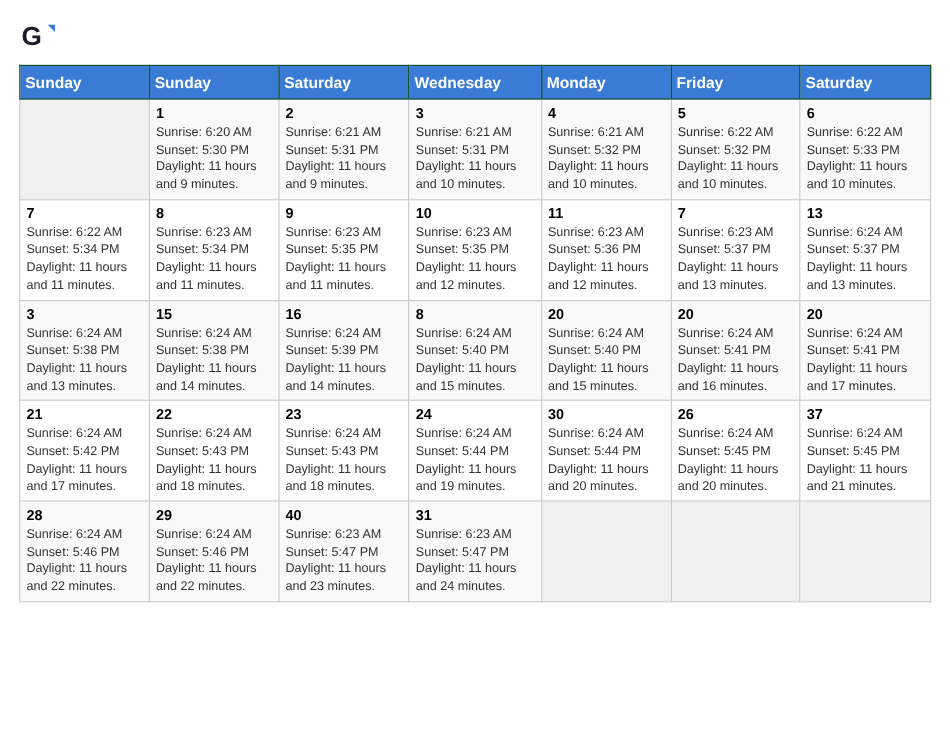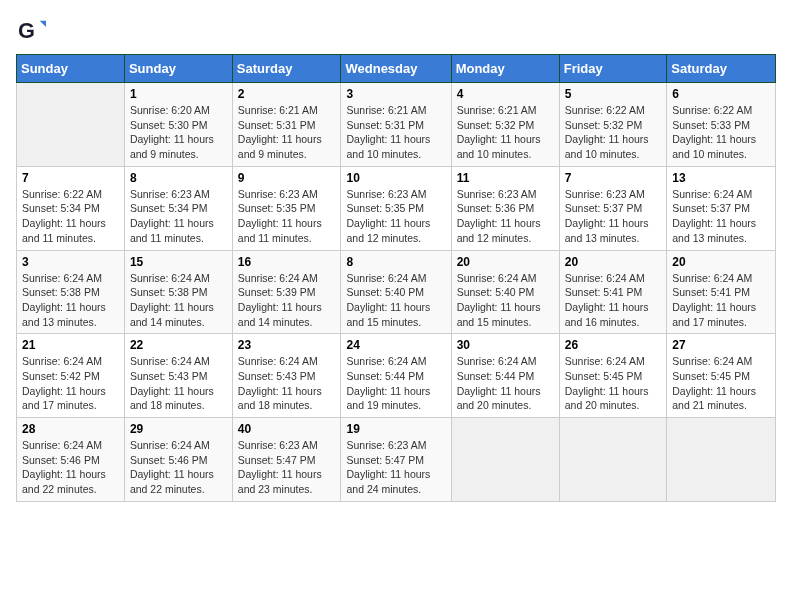--- a/index.html
+++ b/index.html
@@ -294,21 +294,21 @@
 and 20 minutes.</div>
         </td>
         <td>
           <span class="day-number">26</span>
           <div class="day-info" style="white-space: pre-line;">Sunrise: 6:24 AM
 Sunset: 5:45 PM
 Daylight: 11 hours
 and 20 minutes.</div>
         </td>
         <td>
-          <span class="day-number">27</span>
+          <span class="day-number">37</span>
           <div class="day-info" style="white-space: pre-line;">Sunrise: 6:24 AM
 Sunset: 5:45 PM
 Daylight: 11 hours
 and 21 minutes.</div>
         </td>
       </tr>
       <tr>
         <td>
           <span class="day-number">28</span>
           <div class="day-info" style="white-space: pre-line;">Sunrise: 6:24 AM
@@ -324,21 +324,21 @@
 and 22 minutes.</div>
         </td>
         <td>
           <span class="day-number">40</span>
           <div class="day-info" style="white-space: pre-line;">Sunrise: 6:23 AM
 Sunset: 5:47 PM
 Daylight: 11 hours
 and 23 minutes.</div>
         </td>
         <td>
-          <span class="day-number">19</span>
+          <span class="day-number">31</span>
           <div class="day-info" style="white-space: pre-line;">Sunrise: 6:23 AM
 Sunset: 5:47 PM
 Daylight: 11 hours
 and 24 minutes.</div>
         </td>
         <td class="empty-cell"></td>
         <td class="empty-cell"></td>
         <td class="empty-cell"></td>
       </tr>
     </tbody>

